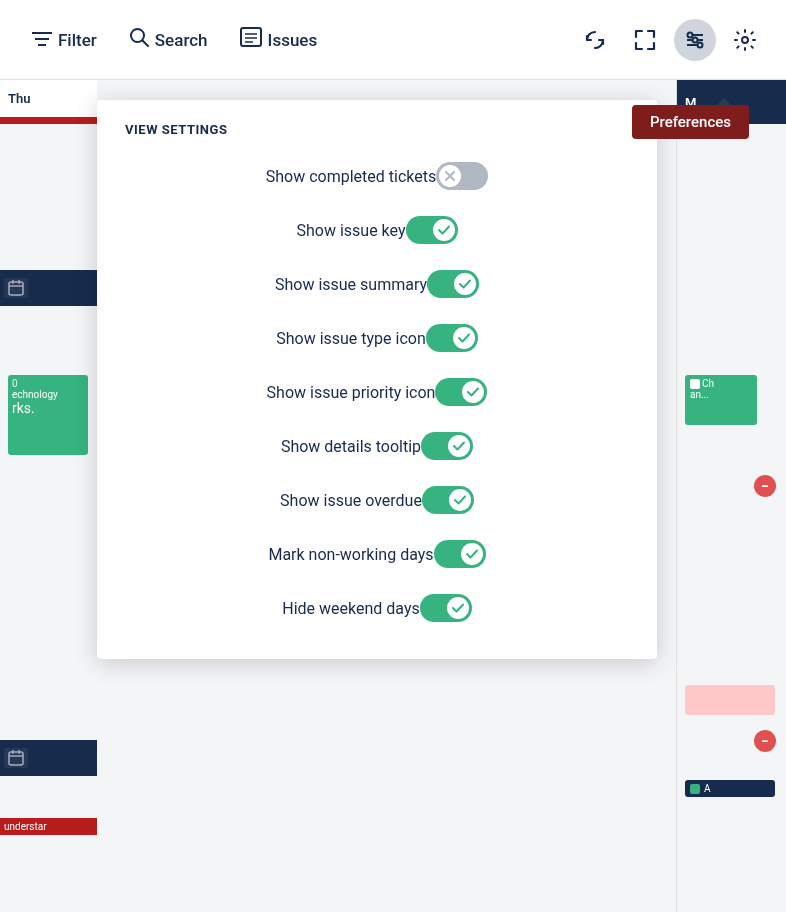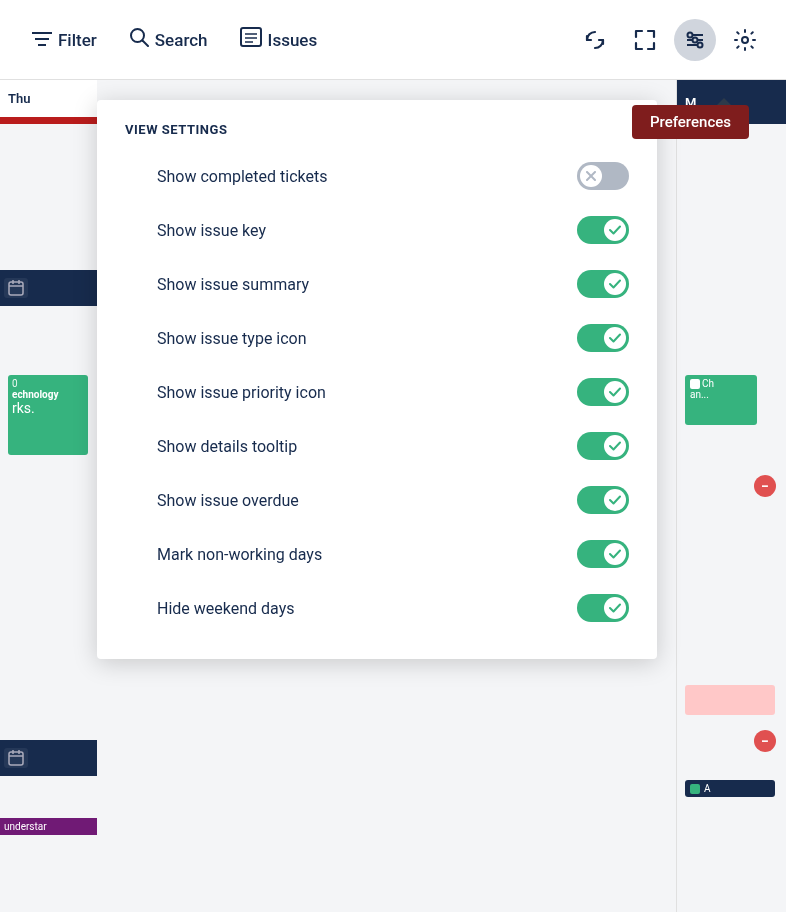--- a/index.html
+++ b/index.html
@@ -109,23 +109,22 @@
       font-size: 13px;
       font-weight: 700;
       color: #172b4d;
       letter-spacing: 0.04em;
       text-transform: uppercase;
     }
 
     .panel-row {
       display: flex;
       align-items: center;
-      justify-content: space-between;
+      justify-content: center;
       padding: 13px 28px;
-      margin-left: 32px;
     }
 
     .panel-row-label {
       font-size: 16px;
       color: #172b4d;
       font-weight: 400;
     }
 
     
     .toggle {
@@ -370,36 +369,36 @@
         <rect x="1" y="2" width="14" height="13" rx="2" stroke="#aab" stroke-width="1.5"></rect>
         <line x1="1" y1="6" x2="15" y2="6" stroke="#aab" stroke-width="1.5"></line>
         <line x1="5" y1="0" x2="5" y2="4" stroke="#aab" stroke-width="1.5"></line>
         <line x1="11" y1="0" x2="11" y2="4" stroke="#aab" stroke-width="1.5"></line>
       </svg>
     </div>
   </div>
 
   <div class="left-green-ticket" style="top: 295px; height: 80px;">
     <div style="font-size:10px; color:#fff; opacity:0.9;">0</div>
-    <div style="font-size:10px; color:#fff; font-weight:700;">echnology</div>
+    <div style="font-size:10px; color:#fff; font-weight:400;">echnology</div>
     <div style="font-size:14px; color:#fff;">rks.</div>
   </div>
 
   <div class="left-dark-band" style="top: 660px; height: 36px;">
     <div class="left-icon-box">
       <svg width="16" height="16" viewBox="0 0 16 16" fill="none">
         <rect x="1" y="2" width="14" height="13" rx="2" stroke="#aab" stroke-width="1.5"></rect>
         <line x1="1" y1="6" x2="15" y2="6" stroke="#aab" stroke-width="1.5"></line>
         <line x1="5" y1="0" x2="5" y2="4" stroke="#aab" stroke-width="1.5"></line>
         <line x1="11" y1="0" x2="11" y2="4" stroke="#aab" stroke-width="1.5"></line>
       </svg>
     </div>
   </div>
 
-  <div style="position:absolute; top:738px; left:0; width:97px; font-size:10px; color:#fff; background:#701a75; padding:3px 4px; overflow:hidden;">understar</div>
+  <div style="position:absolute; top:738px; left:0; width:97px; font-size:10px; color:#fff; background:#b91c1c; padding:3px 4px; overflow:hidden;">understar</div>
 </div>
 
 <div class="right-partial">
   <div class="right-header">
     <span>M</span>
   </div>
 
   <div class="right-ticket-green" style="top: 295px; height: 50px;">
     <div style="display:flex; align-items:center; gap:2px;">
       <span style="width:10px; height:10px; background:#fff; border-radius:2px; display:inline-block;"></span>

